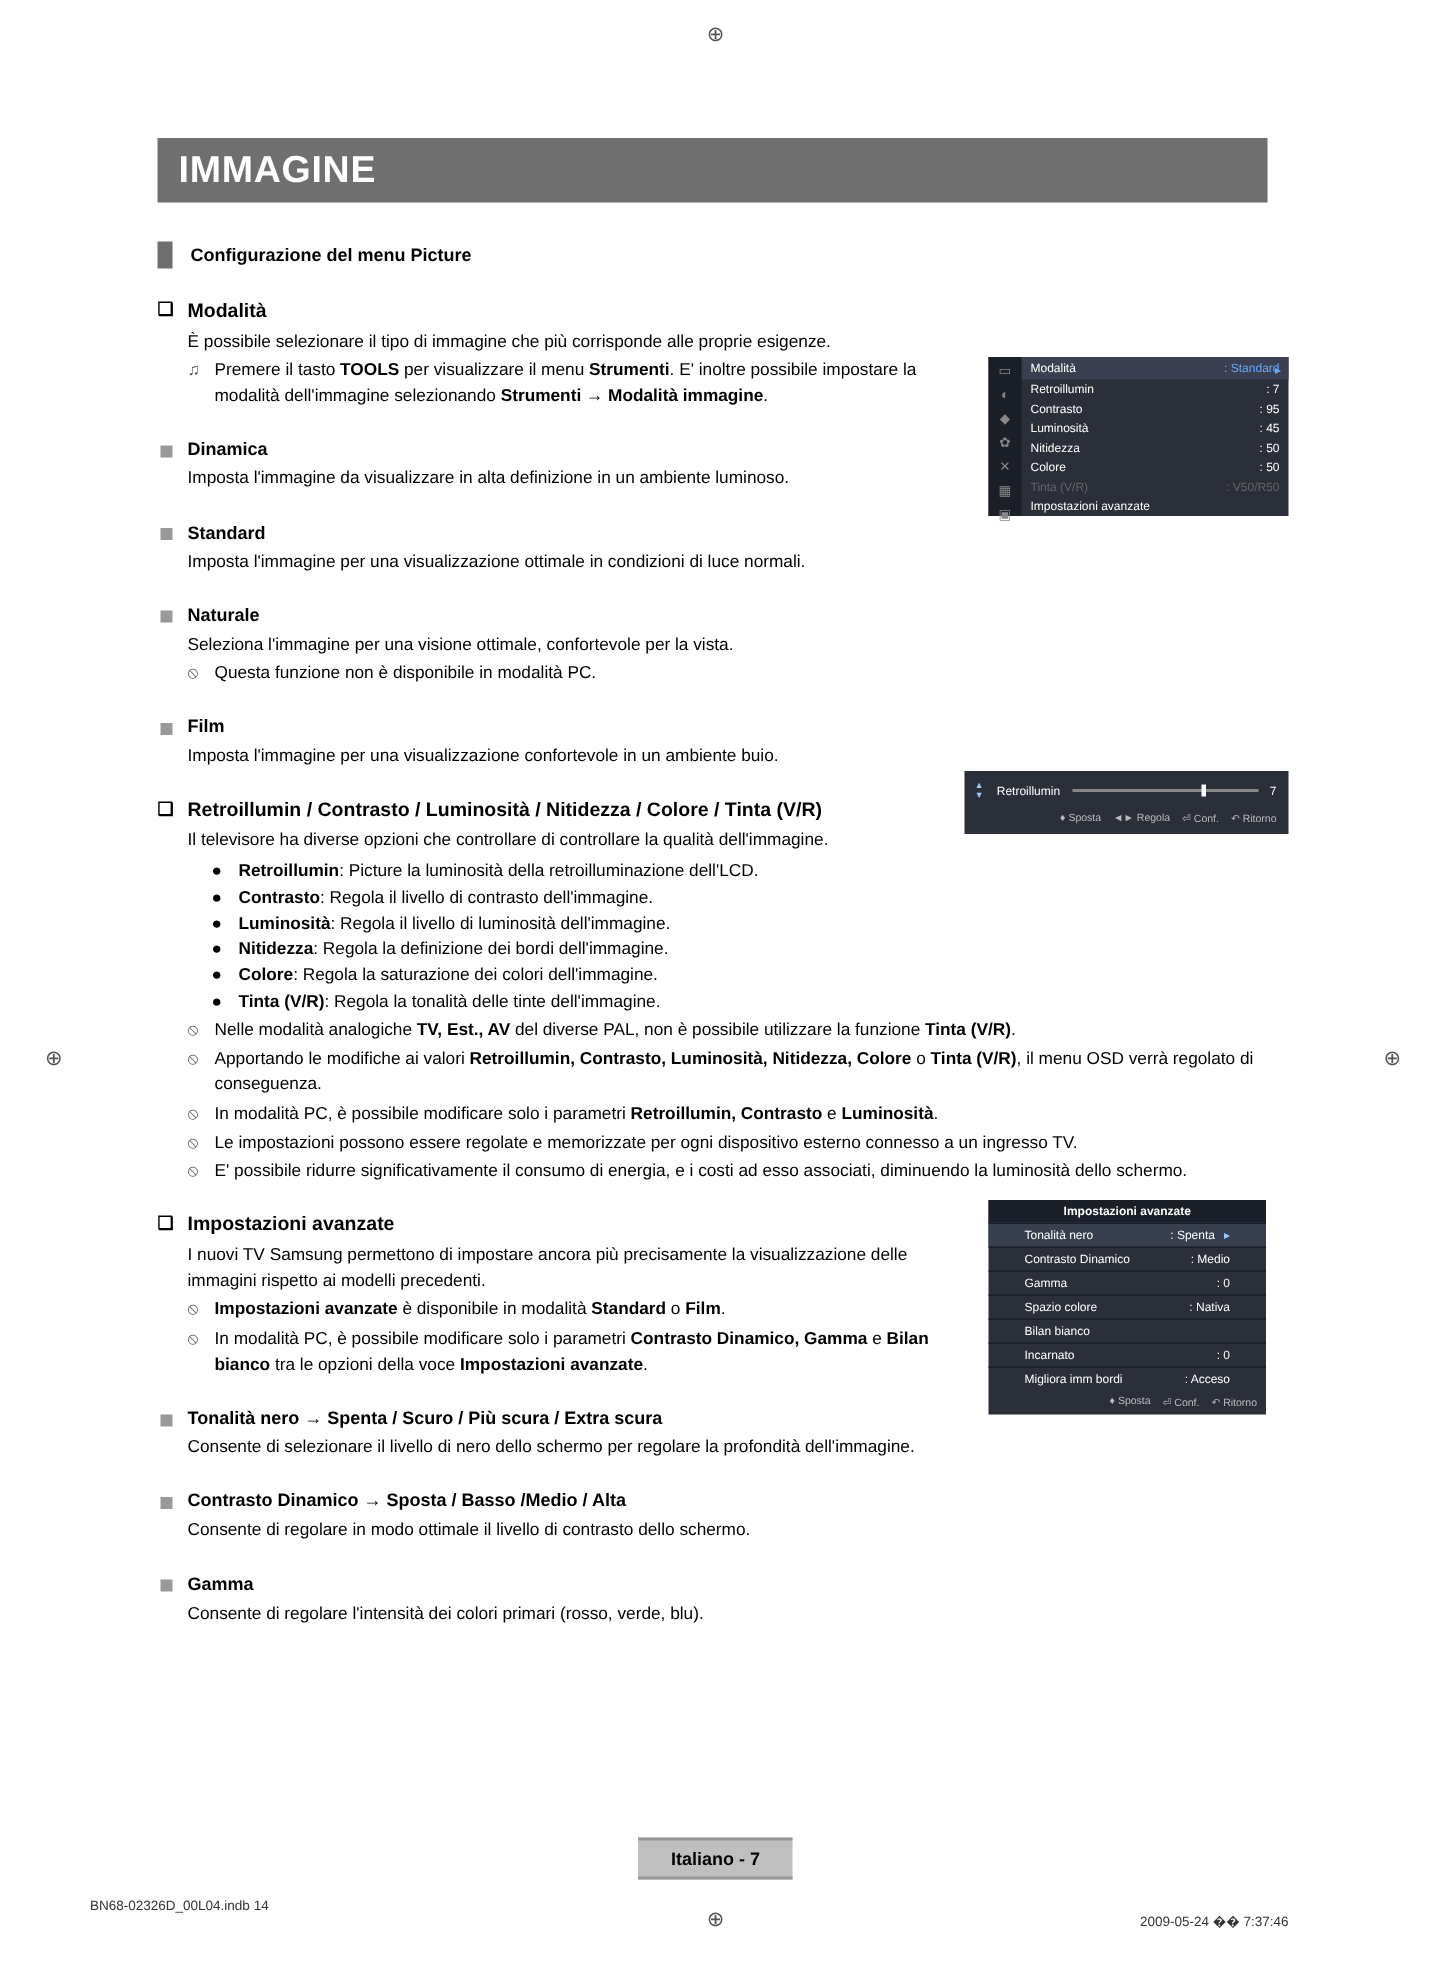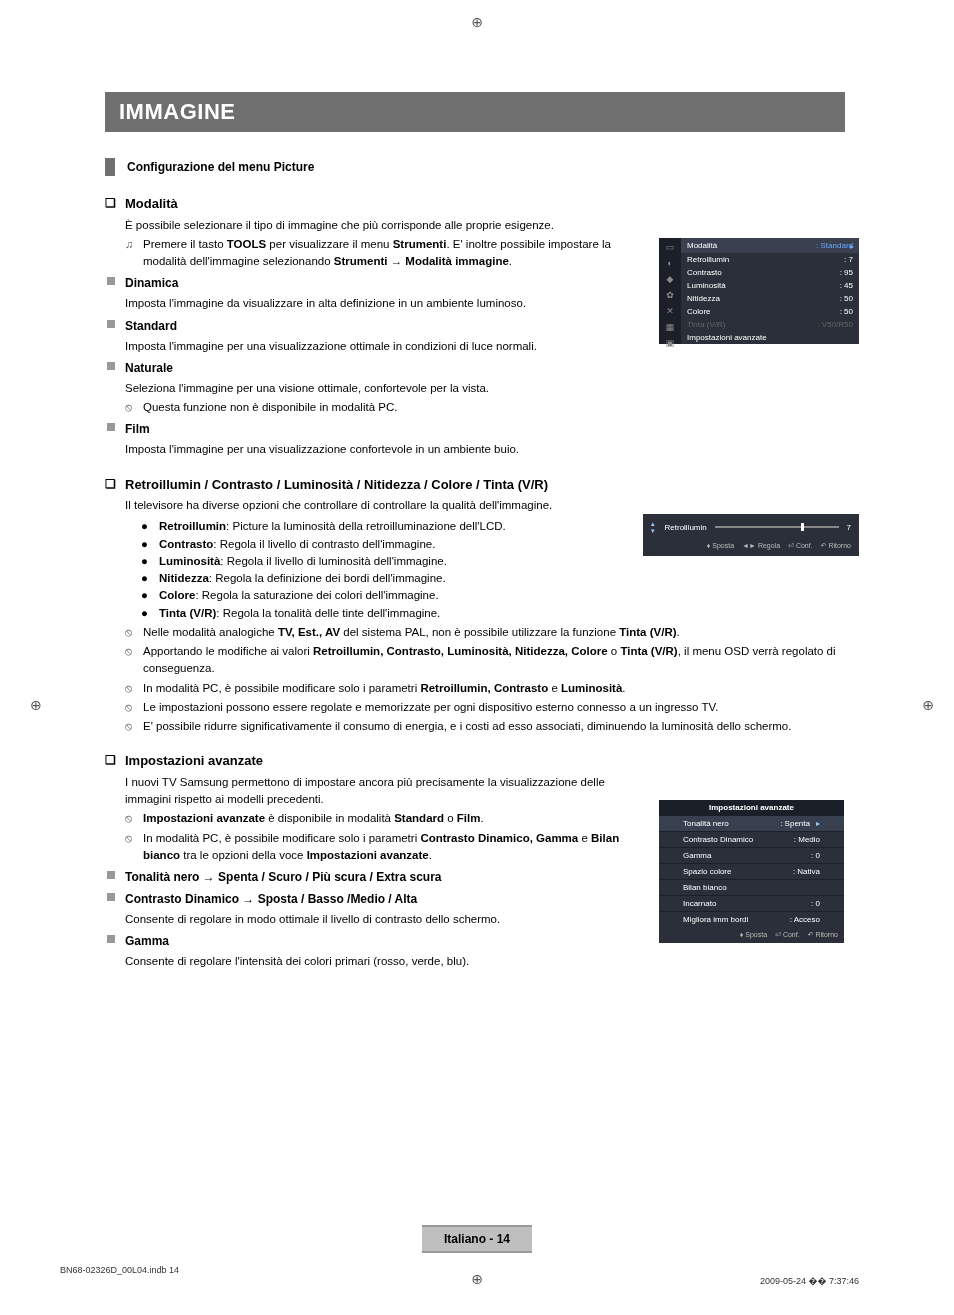--- a/index.html
+++ b/index.html
@@ -13,21 +13,21 @@
   }
   .page {
     position: absolute;
     left: 105px;
     top: 92px;
     width: 740px;
   }
   .section-bar {
     background: #6f6f6f;
     color: #fff;
-    font-size: 22px;
+    font-size: 25px;
     font-weight: bold;
     padding: 7px 14px;
     letter-spacing: 0.5px;
   }
   .subhead {
     margin-top: 26px;
     display: flex;
     align-items: center;
   }
   .subhead .accent {
@@ -58,22 +58,22 @@
   .qtitle {
     font-weight: bold;
     font-size: 13px;
   }
   .body-ind {
     margin-left: 20px;
     margin-top: 3px;
   }
   .square-line {
     display: flex;
-    align-items: flex-start;
-    margin-top: 4px;
+    align-items: center;
+    margin-top: 17px;
     margin-left: 2px;
   }
   .sq {
     width: 8px;
     height: 8px;
     background: #999;
     margin-right: 10px;
     margin-top: 3px;
     flex-shrink: 0;
   }
@@ -369,21 +369,21 @@
           <div class="bdot">●</div>
           <div><b>Colore</b><span>: Regola la saturazione dei colori dell'immagine.</span></div>
         </div>
       <div class="bullet-line">
           <div class="bdot">●</div>
           <div><b>Tinta (V/R)</b><span>: Regola la tonalità delle tinte dell'immagine.</span></div>
         </div>
     </div>
     <div class="nline">
         <div class="nicon">⦸</div>
-        <div><span>Nelle modalità analogiche </span><b>TV, Est., AV</b><span> del sistema PAL, non è possibile utilizzare la funzione </span><b>Tinta (V/R)</b><span>.</span></div>
+        <div><span>Nelle modalità analogiche </span><b>TV, Est., AV</b><span> del diverse PAL, non è possibile utilizzare la funzione </span><b>Tinta (V/R)</b><span>.</span></div>
       </div>
     <div class="nline">
         <div class="nicon">⦸</div>
         <div><span>Apportando le modifiche ai valori </span><b>Retroillumin, Contrasto, Luminosità, Nitidezza, Colore</b><span> o </span><b>Tinta (V/R)</b><span>, il menu OSD verrà regolato di conseguenza.</span></div>
       </div>
     <div class="nline">
         <div class="nicon">⦸</div>
         <div><span>In modalità PC, è possibile modificare solo i parametri </span><b>Retroillumin, Contrasto</b><span> e </span><b>Luminosità</b><span>.</span></div>
       </div>
     <div class="nline">
@@ -406,20 +406,21 @@
       </div>
     <div class="nline">
         <div class="nicon">⦸</div>
         <div style="max-width:500px;"><span>In modalità PC, è possibile modificare solo i parametri </span><b>Contrasto Dinamico, Gamma</b><span> e </span><b>Bilan bianco</b><span> tra le opzioni della voce </span><b>Impostazioni avanzate</b><span>.</span></div>
       </div>
 
     <div class="square-line">
         <div class="sq"></div>
         <div class="sq-title">Tonalità nero → Spenta / Scuro / Più scura / Extra scura</div>
       </div>
+    <div class="body-ind">Consente di selezionare il livello di nero dello schermo per regolare la profondità dell'immagine.</div>
 
     <div class="square-line">
         <div class="sq"></div>
         <div class="sq-title">Contrasto Dinamico → Sposta / Basso /Medio / Alta</div>
       </div>
     <div class="body-ind">Consente di regolare in modo ottimale il livello di contrasto dello schermo.</div>
 
     <div class="square-line">
         <div class="sq"></div>
         <div class="sq-title">Gamma</div>
@@ -526,15 +527,15 @@
       <span>Migliora imm bordi</span>
       <span>: Acceso</span>
     </div>
   <div class="hints3">
     <span>♦ <span>Sposta</span></span>
     <span>⏎ <span>Conf.</span></span>
     <span>↶ <span>Ritorno</span></span>
   </div>
 </div>
 
-<div class="page-footer">Italiano - 14</div>
+<div class="page-footer">Italiano - 7</div>
 <div class="tiny-footer-l">BN68-02326D_00L04.indb   14</div>
 <div class="tiny-footer-r">2009-05-24   �� 7:37:46</div>
 
 </body></html>

